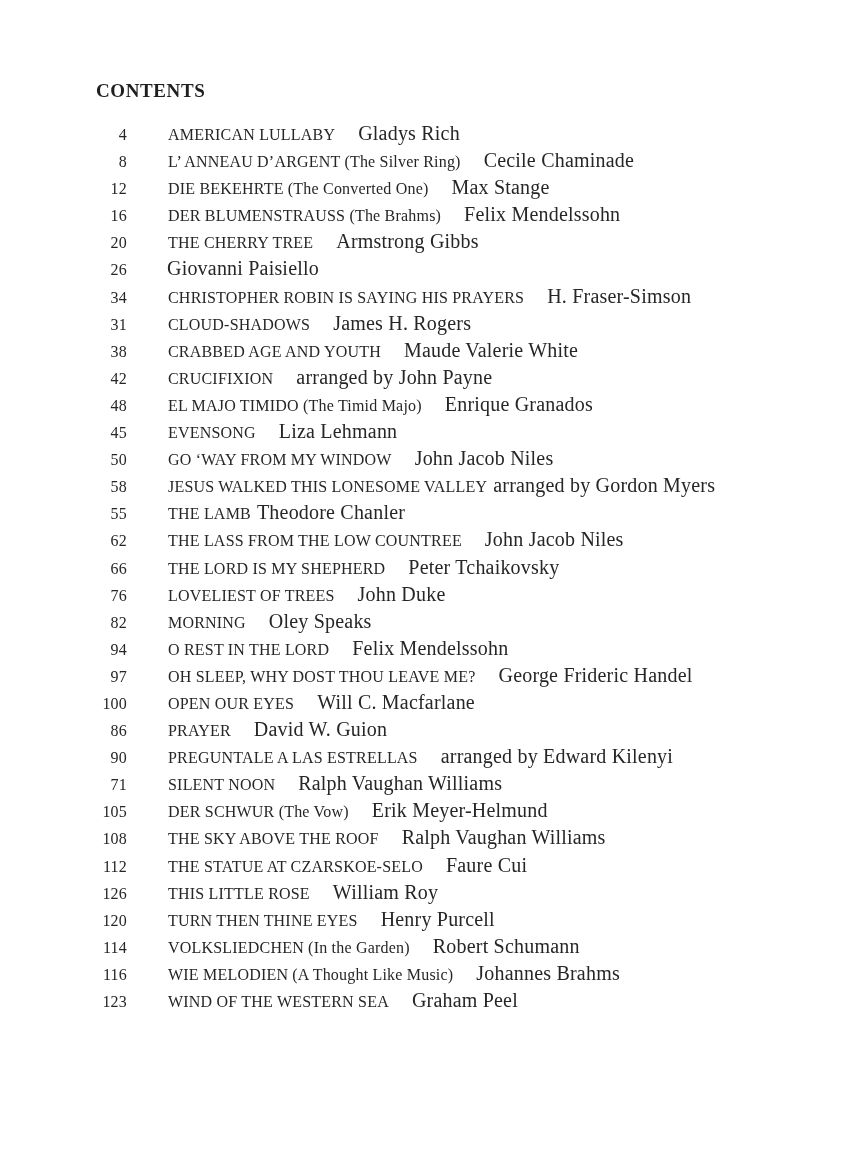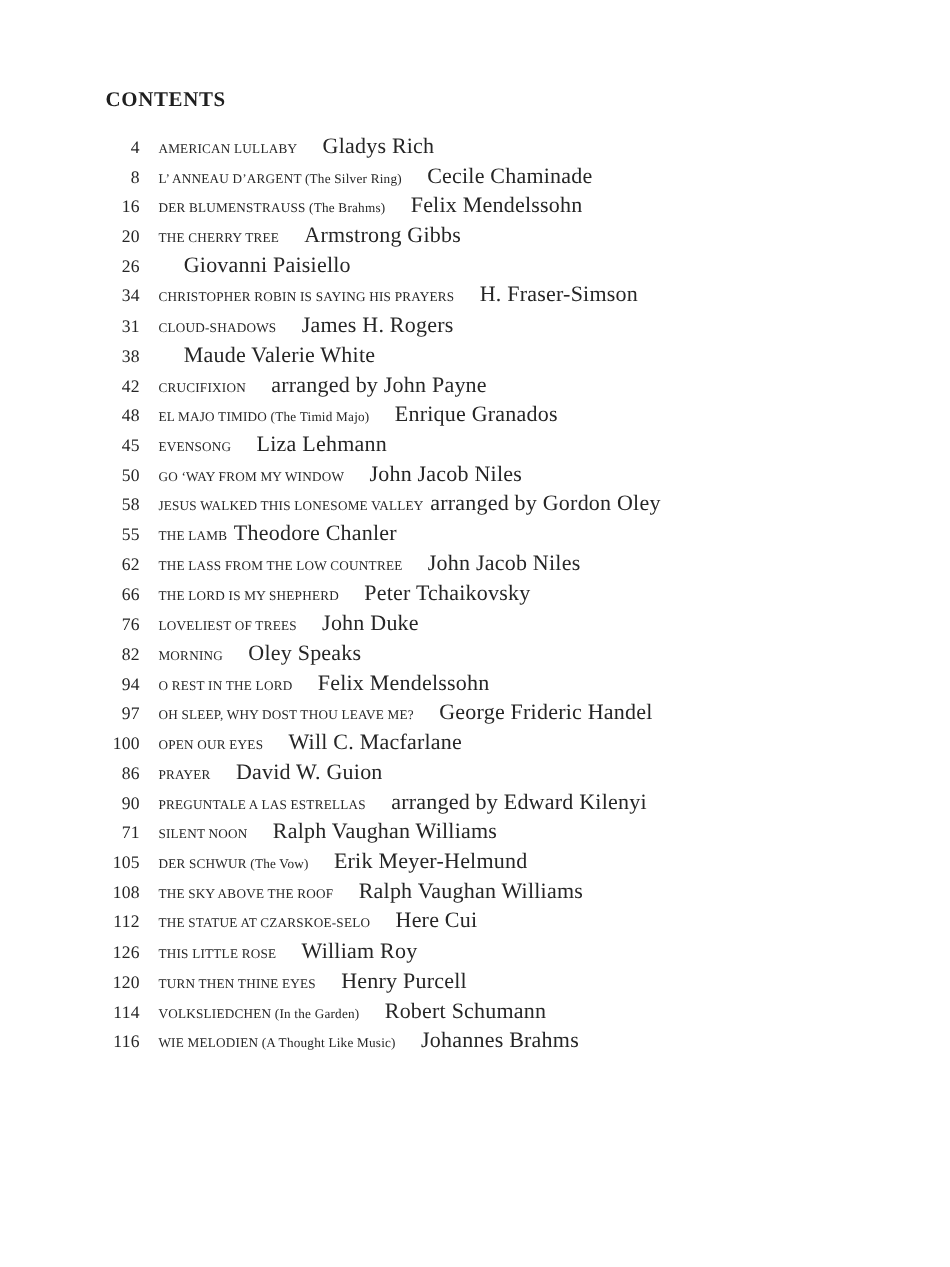--- a/index.html
+++ b/index.html
@@ -42,22 +42,23 @@
   .num {
     display: inline-block;
     width: 31px;
     text-align: right;
     margin-right: 17px;
     font-size: 16px;
     letter-spacing: 0.2px;
     flex: 0 0 auto;
   }
   .song-title {
-    font-size: 12px;
+    font-size: 16px;
     letter-spacing: 0.2px;
+    margin-left: 24px;
   }
   .composer {
     font-size: 20px;
     letter-spacing: 0.2px;
     margin-left: 1.15em;
   }
   .toc-row.tight .composer {
     margin-left: 0.3em;
   }
 </style>
@@ -73,20 +74,25 @@
     <span class="song-title">AMERICAN LULLABY</span>
     <span class="composer">Gladys Rich</span>
   </div>
 
   <div class="toc-row">
     <span class="num">8</span>
     <span class="song-title">L’ ANNEAU D’ARGENT (The Silver Ring)</span>
     <span class="composer">Cecile Chaminade</span>
   </div>
 
+  <div class="toc-row">
+    <span class="num">12</span>
+    <span class="song-title">DIE BEKEHRTE (The Converted One)</span>
+    <span class="composer">Max Stange</span>
+  </div>
 
   <div class="toc-row">
     <span class="num">16</span>
     <span class="song-title">DER BLUMENSTRAUSS (The Brahms)</span>
     <span class="composer">Felix Mendelssohn</span>
   </div>
 
   <div class="toc-row">
     <span class="num">20</span>
     <span class="song-title">THE CHERRY TREE</span>
@@ -105,20 +111,21 @@
   </div>
 
   <div class="toc-row">
     <span class="num">31</span>
     <span class="song-title">CLOUD-SHADOWS</span>
     <span class="composer">James H. Rogers</span>
   </div>
 
   <div class="toc-row">
     <span class="num">38</span>
+    <span class="song-title">CRABBED AGE AND YOUTH</span>
     <span class="composer">Maude Valerie White</span>
   </div>
 
   <div class="toc-row">
     <span class="num">42</span>
     <span class="song-title">CRUCIFIXION</span>
     <span class="composer">arranged by John Payne</span>
   </div>
 
   <div class="toc-row">
@@ -136,21 +143,21 @@
   <div class="toc-row">
     <span class="num">50</span>
     <span class="song-title">GO ‘WAY FROM MY WINDOW</span>
     <span class="composer">John Jacob Niles</span>
   </div>
 
 
   <div class="toc-row tight">
     <span class="num">58</span>
     <span class="song-title">JESUS WALKED THIS LONESOME VALLEY</span>
-    <span class="composer">arranged by Gordon Oley</span>
+    <span class="composer">arranged by Gordon Myers</span>
   </div>
 
   <div class="toc-row tight">
     <span class="num">55</span>
     <span class="song-title">THE LAMB</span>
     <span class="composer">Theodore Chanler</span>
   </div>
 
   <div class="toc-row">
     <span class="num">62</span>
@@ -220,21 +227,21 @@
 
   <div class="toc-row">
     <span class="num">108</span>
     <span class="song-title">THE SKY ABOVE THE ROOF</span>
     <span class="composer">Ralph Vaughan Williams</span>
   </div>
 
   <div class="toc-row">
     <span class="num">112</span>
     <span class="song-title">THE STATUE AT CZARSKOE-SELO</span>
-    <span class="composer">Here Cui</span>
+    <span class="composer">Faure Cui</span>
   </div>
 
   <div class="toc-row">
     <span class="num">126</span>
     <span class="song-title">THIS LITTLE ROSE</span>
     <span class="composer">William Roy</span>
   </div>
 
   <div class="toc-row">
     <span class="num">120</span>
@@ -247,14 +254,19 @@
     <span class="song-title">VOLKSLIEDCHEN (In the Garden)</span>
     <span class="composer">Robert Schumann</span>
   </div>
 
   <div class="toc-row">
     <span class="num">116</span>
     <span class="song-title">WIE MELODIEN (A Thought Like Music)</span>
     <span class="composer">Johannes Brahms</span>
   </div>
 
+  <div class="toc-row">
+    <span class="num">123</span>
+    <span class="song-title">WIND OF THE WESTERN SEA</span>
+    <span class="composer">Graham Peel</span>
+  </div>
 </div>
 </div>
 
 </body></html>

